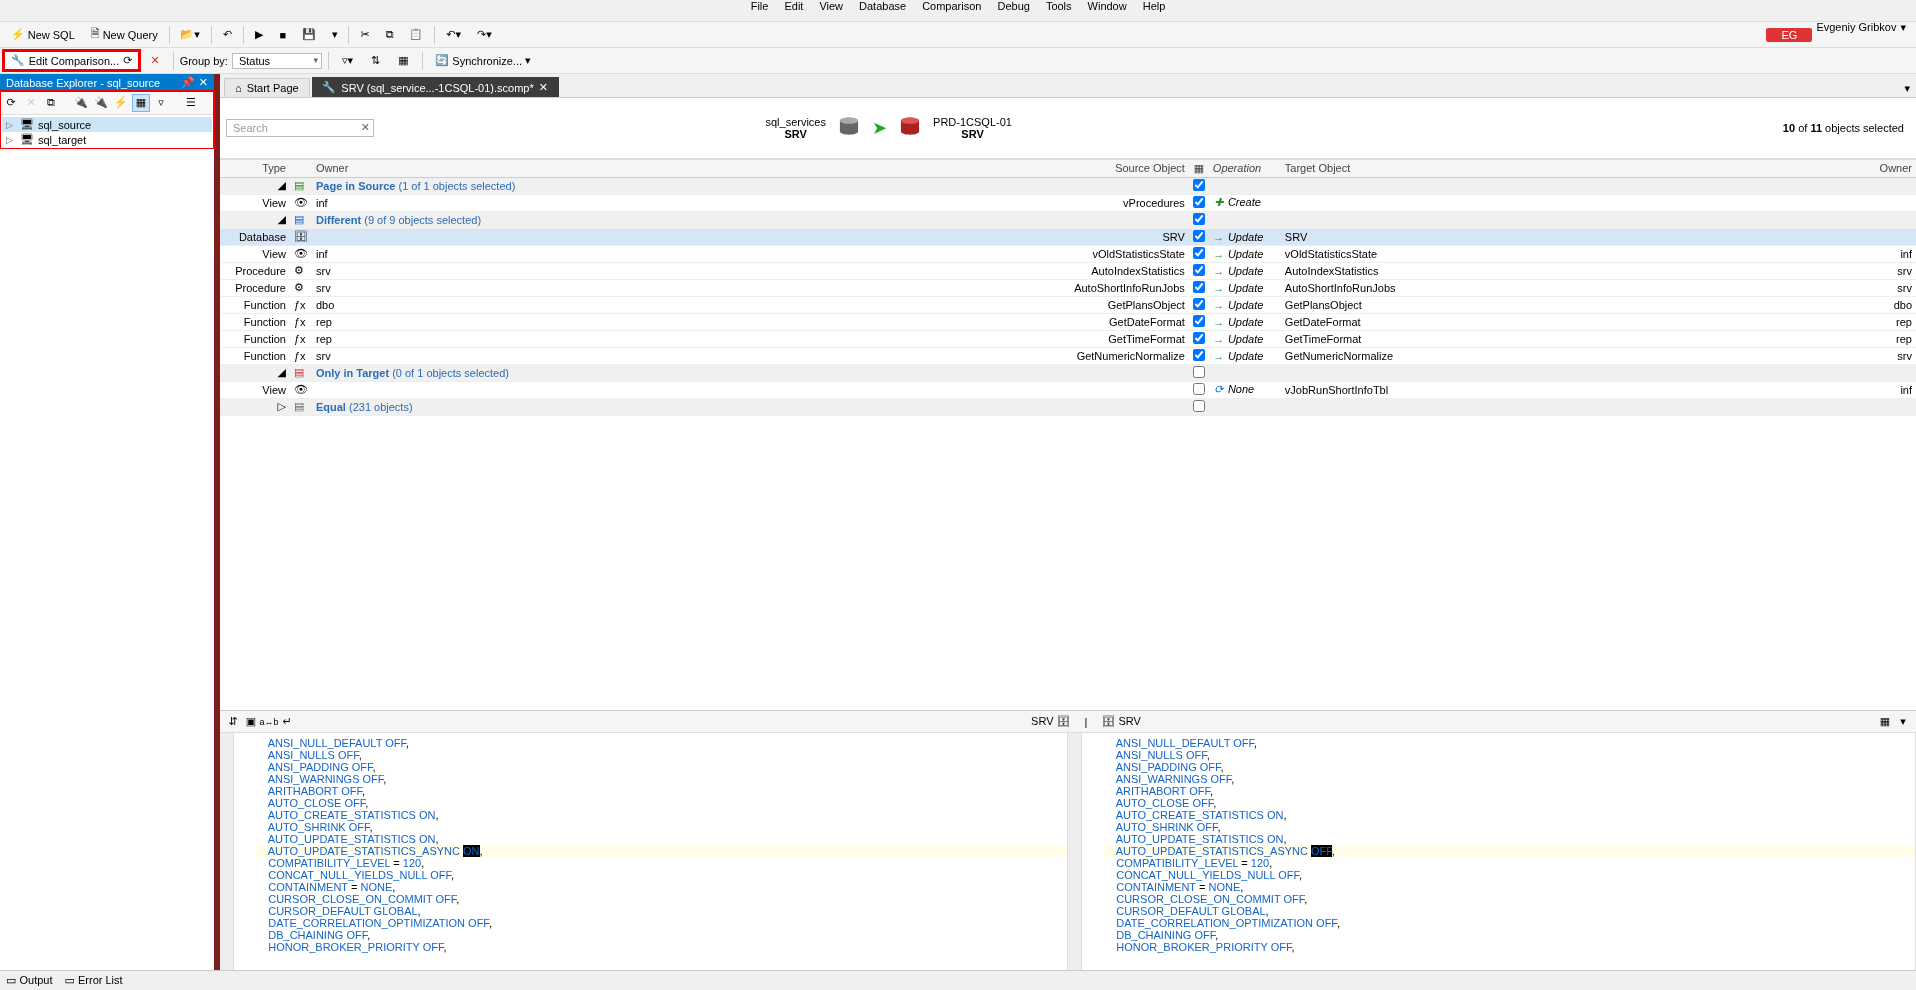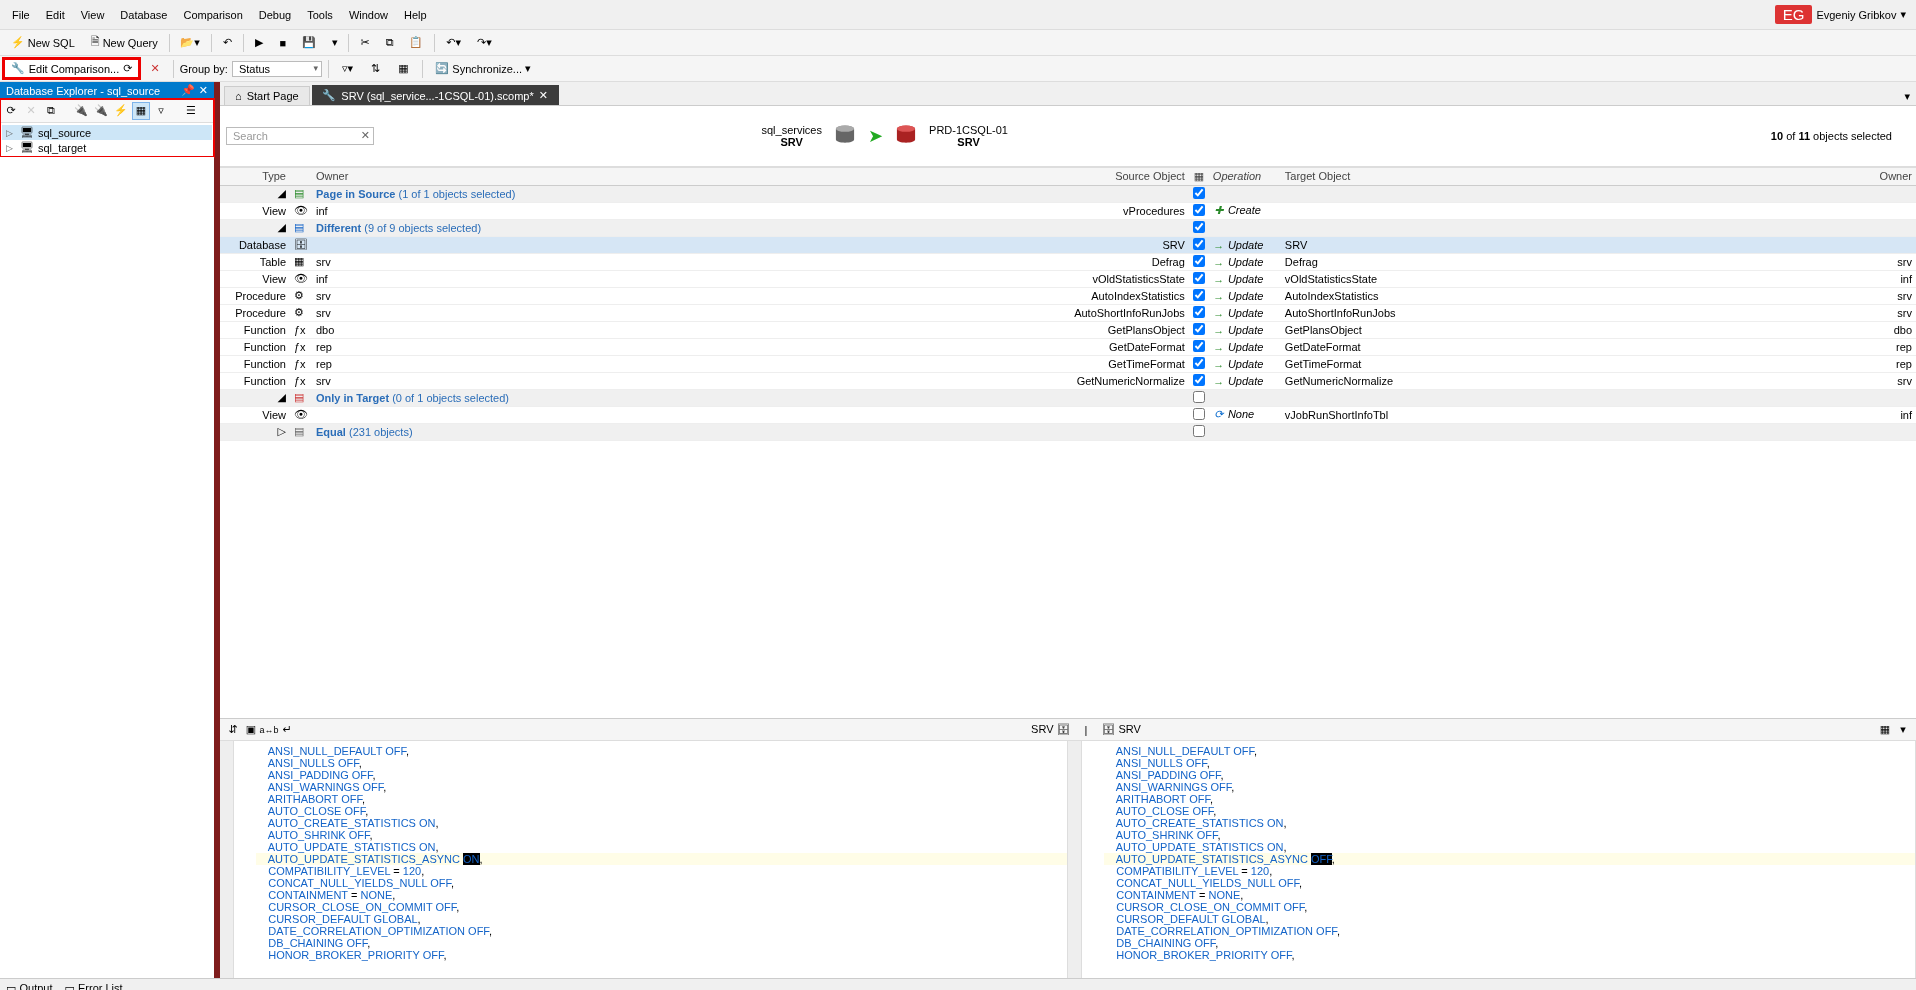--- a/index.html
+++ b/index.html
@@ -1,20 +1,20 @@
 <!DOCTYPE html>
 <html><head>
 <meta charset="utf-8">
 <style>
 * { box-sizing: border-box; margin: 0; padding: 0; font-family: "Segoe UI", Tahoma, sans-serif; font-size: 11px; }
 body { background: #f5f5f5; overflow: hidden; }
-.menubar { height: 30px; background: #f0f0f0; display: flex; align-items: center; padding: 0 4px; border-bottom: 1px solid #ddd; }
+.menubar { height: 22px; background: #f0f0f0; display: flex; align-items: center; padding: 0 4px; border-bottom: 1px solid #ddd; flex-direction: column; }
 .menubar .menu-item { padding: 2px 8px; cursor: pointer; }
 .user-area { margin-left: auto; display: flex; align-items: center; gap: 4px; padding-right: 6px; }
-.user-badge { background: #d33; color: #fff; padding: 1px 8px; font-size: 15px; border-radius: 2px; }
+.user-badge { background: #d33; color: #fff; padding: 1px 15px; font-size: 11px; border-radius: 2px; margin-top: 16px; }
 .toolbar { height: 26px; background: #f5f5f5; border-bottom: 1px solid #ddd; display: flex; align-items: center; padding: 0 4px; gap: 2px; }
 .tool-btn { padding: 2px 6px; cursor: pointer; border: 1px solid transparent; display: inline-flex; align-items: center; gap: 3px; }
 .tool-sep { width: 1px; height: 18px; background: #ccc; margin: 0 2px; }
 .toolbar2 { height: 26px; background: #f5f5f5; border-bottom: 1px solid #ddd; display: flex; align-items: center; padding: 0 4px; gap: 4px; }
 .tool-boxed { border: 1px solid #bbb; padding: 2px 6px; background: #fff; display: inline-flex; align-items: center; gap: 4px; }
 .red-highlight { outline: 3px solid #e00; outline-offset: -1px; }
 .dropdown-disp { border: 1px solid #bbb; background: #fff; padding: 1px 18px 1px 6px; position: relative; min-width: 90px; }
 .dropdown-disp::after { content: "▾"; position: absolute; right: 3px; top: 1px; font-size: 9px; color: #666; }
 .main-layout { display: flex; height: calc(100vh - 22px - 26px - 26px - 20px); }
 .sidebar { width: 220px; display: flex; flex-direction: column; border-right: 6px solid #7f1d1d; }
@@ -205,21 +205,21 @@
         <span><svg class="cyl" viewBox="0 0 24 22">
               <ellipse cx="12" cy="4" rx="10" ry="3.5" fill="#c33"></ellipse>
               <path d="M2 4v12c0 2 4.5 3.5 10 3.5s10-1.5 10-3.5V4" fill="#a22"></path>
               <ellipse cx="12" cy="4" rx="10" ry="3.5" fill="#d55"></ellipse>
             </svg></span>
         <div class="db-label">
           <div>PRD-1CSQL-01</div>
           <div class="sub">SRV</div>
         </div>
       </div>
-      <div class="sel-count" style="padding-right:24px">
+      <div class="sel-count" style="padding-right:12px">
         <b>10</b><span> of </span><b>11</b><span> objects selected</span>
       </div>
     </div>
 
     <div class="grid-wrap" style="flex:0 0 auto">
       <table class="grid">
         <thead>
           <tr>
             <th class="col-type">Type</th>
             <th class="col-icon"></th>
@@ -264,30 +264,20 @@
               <td class="col-type">Database</td>
               <td class="col-icon">🗄</td>
               <td class="col-owner"></td>
               <td class="col-source">SRV</td>
               <td class="col-chk"><input type="checkbox" class="chk" checked="" style=""></td>
               <td class="col-op"><span class="op-icon" style="color:#2a8a2a">→</span> Update</td>
               <td>SRV</td>
               <td class="col-owner2"></td>
             </tr>
             <tr>
-              <td class="col-type">Table</td>
-              <td class="col-icon">▦</td>
-              <td class="col-owner">srv</td>
-              <td class="col-source">Defrag</td>
-              <td class="col-chk"><input type="checkbox" class="chk" checked="" style=""></td>
-              <td class="col-op"><span class="op-icon" style="color:#2a8a2a">→</span> Update</td>
-              <td>Defrag</td>
-              <td class="col-owner2">srv</td>
-            </tr>
-            <tr>
               <td class="col-type">View</td>
               <td class="col-icon">👁</td>
               <td class="col-owner">inf</td>
               <td class="col-source">vOldStatisticsState</td>
               <td class="col-chk"><input type="checkbox" class="chk" checked="" style=""></td>
               <td class="col-op"><span class="op-icon" style="color:#2a8a2a">→</span> Update</td>
               <td>vOldStatisticsState</td>
               <td class="col-owner2">inf</td>
             </tr>
             <tr>

